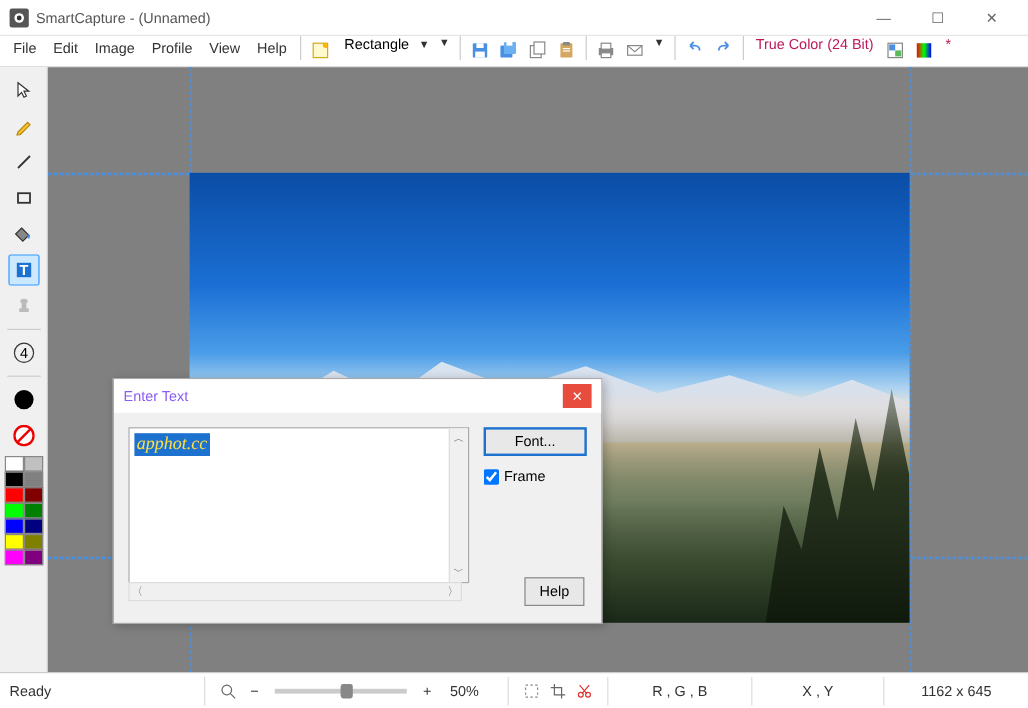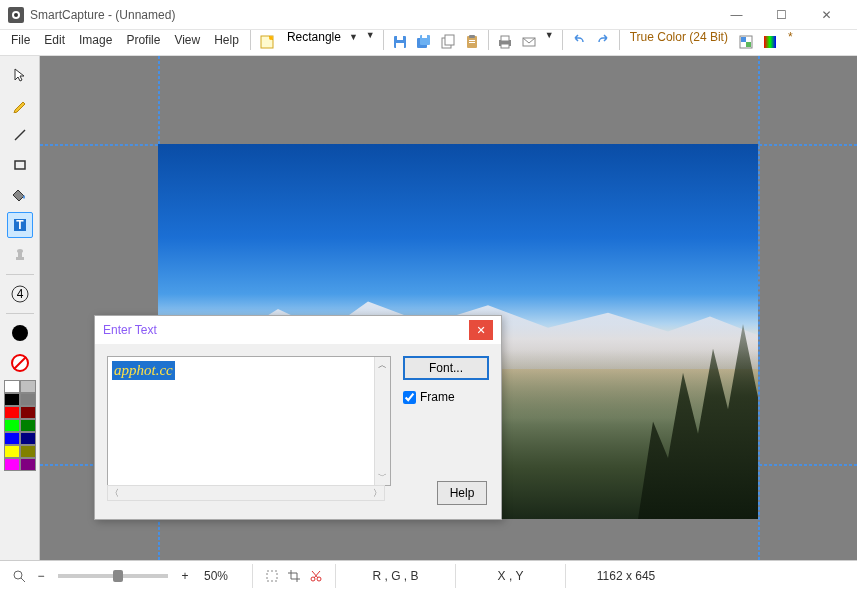--- a/index.html
+++ b/index.html
@@ -13,21 +13,21 @@
 .winbtn { width: 45px; height: 30px; display: flex; align-items: center; justify-content: center; color: #666; cursor: pointer; }
 
 
 .menubar { height: 26px; background: #fff; display: flex; align-items: flex-start; padding: 0 4px; border-bottom: 1px solid #ddd; }
 .menu-item { padding: 3px 7px; cursor: pointer; color: #333; }
 .tb-sep { width: 1px; height: 20px; background: #ccc; margin: 0 4px; }
 .toolbar-btn { width: 24px; height: 24px; display: flex; align-items: center; justify-content: center; cursor: pointer; border-radius: 2px; }
 .capture-mode { display: flex; align-items: center; gap: 4px; padding: 0 4px; cursor: pointer; }
 .capture-mode-label { padding: 0 4px; }
 .dropdown-arrow { font-size: 9px; color: #333; }
-.colormode { padding: 0 6px; color: #a16207; cursor: pointer; }
+.colormode { padding: 0 6px; color: #be185d; cursor: pointer; }
 
 
 .main { display: flex; height: 504px; }
 .tool-palette { width: 40px; background: #f0f0f0; border-right: 1px solid #ccc; display: flex; flex-direction: column; align-items: center; padding-top: 6px; gap: 4px; }
 .tool-palette .ptool { width: 26px; height: 26px; display: flex; align-items: center; justify-content: center; cursor: pointer; border: 1px solid transparent; border-radius: 2px; }
 .tool-palette .ptool.selected { background: #cce8ff; border: 1px solid #3399ff; }
 .tool-palette .tsep { width: 28px; height: 1px; background: #ccc; margin: 2px 0; }
 .swatch-row { width: 32px; display: flex; flex-wrap: wrap; }
 .swatch-row .sw { width: 16px; height: 13px; border: 0.5px solid #888; cursor: pointer; }
 
@@ -306,20 +306,21 @@
     </div>
   </div>
   <div class="scrollbar-h">
     <span class="sb-arrow">〈</span>
     <span class="sb-arrow">〉</span>
   </div>
   <div class="help-btn">Help</div>
 </div>
 
 <div class="statusbar">
+  <div class="status-cell flex">Ready</div>
   <div class="status-cell">
     <span class="sbtn">
         <svg width="14" height="14">
           <circle cx="6" cy="6" r="4" fill="none" stroke="#666"></circle>
           <line x1="9" y1="9" x2="13" y2="13" stroke="#666"></line>
         </svg>
       </span>
     <span class="sbtn">−</span>
     <div class="zoom-slider">
         <div class="tick"></div>

